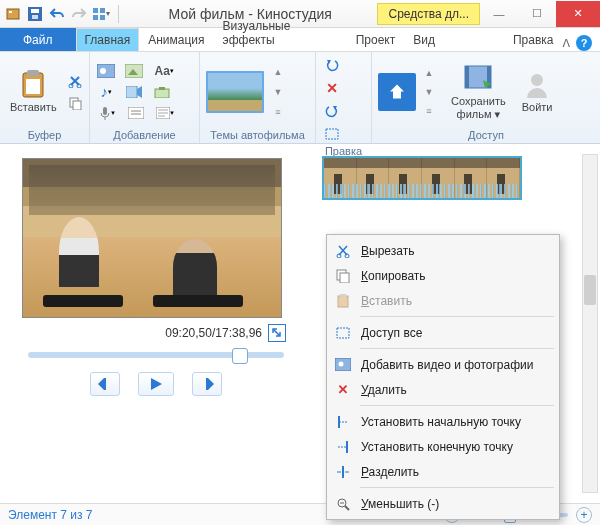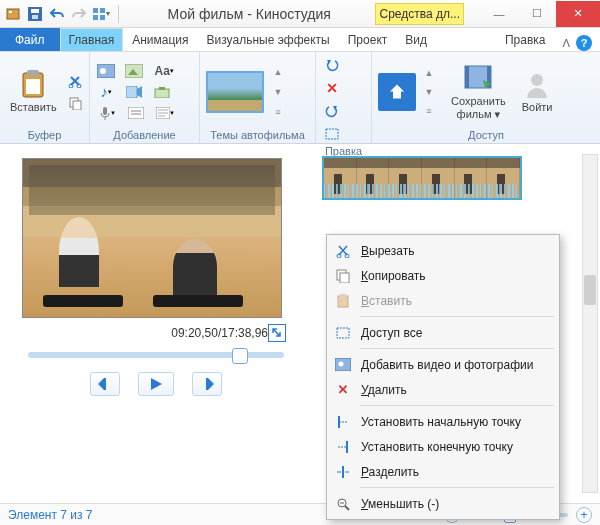--- a/index.html
+++ b/index.html
@@ -3,30 +3,30 @@
 <meta charset="utf-8">
 <style>
 * { margin: 0; padding: 0; box-sizing: border-box; font-family: "Segoe UI", Tahoma, sans-serif; }
 body { width: 600px; height: 525px; background: #fff; overflow: hidden; position: relative; font-size: 12px; }
 
 
 .titlebar { height: 28px; background: linear-gradient(#fdfdfd,#f4f4f4); display: flex; align-items: center; border-bottom: 1px solid #d8d8d8; }
 .qat { display: flex; align-items: center; gap: 4px; padding-left: 4px; }
 .qat-item { width: 18px; height: 18px; display: flex; align-items: center; justify-content: center; cursor: pointer; }
 .title-text { flex: 1; text-align: center; font-size: 14px; color: #444; }
-.ctx-tab { background: #fff27a; border: 1px solid #e0d24a; padding: 3px 3px; font-size: 12px; color: #333; margin-right: 16px; }
+.ctx-tab { background: #fff27a; border: 1px solid #e0d24a; padding: 3px 10px; font-size: 12px; color: #333; margin-right: 0; }
 .win-btns { display: flex; }
 .win-btn { width: 38px; height: 26px; display: flex; align-items: center; justify-content: center; font-size: 11px; }
 .win-btn.close { background: #e04343; color: #fff; width: 44px; }
 .win-btn:not(.close) { color: #666; }
 
 
 .tabrow { height: 24px; background: #fff; display: flex; align-items: flex-end; border-bottom: 1px solid #dcdcdc; }
 .tab { padding: 4px 8px; font-size: 12px; color: #444; border: 1px solid transparent; border-bottom: none; cursor: pointer; }
-.tab.file { background: #2a7ad2; color: #fff; padding: 4px 14px; }
+.tab.file { background: #2a7ad2; color: #fff; padding: 4px 22px; }
 .tab.active { border-color: #dcdcdc; background: #7dd3fc; }
 .tab.far { margin-left: 60px; }
 .tabrow-right { margin-left: auto; display: flex; align-items: center; gap: 6px; padding-right: 8px; }
 .collapse-caret { color: #666; font-size: 11px; }
 .help-icon { width: 16px; height: 16px; border-radius: 50%; background: #1e90e8; color: #fff; font-size: 11px; display: flex; align-items: center; justify-content: center; font-weight: bold; }
 
 
 .ribbon { height: 92px; background: linear-gradient(#f6f9fc,#eaf1f8); border-bottom: 1px solid #c9d6e4; display: flex; }
 .group { border-right: 1px solid #d6e0ea; padding: 4px 6px 2px; display: flex; flex-direction: column; }
 .group-body { flex: 1; display: flex; align-items: center; gap: 4px; }
@@ -46,21 +46,21 @@
 .preview-pane { width: 300px; padding: 14px 10px 6px 22px; display: flex; flex-direction: column; }
 .preview-frame { width: 260px; height: 160px; background: #000; border: 1px solid #888; position: relative; overflow:hidden; }
 .gym-bg { position:absolute; inset:0; background: linear-gradient(#7b6a4f 0 18%, #b79b67 18% 30%, #d8bb86 30% 100%); }
 .gym-mirror { position:absolute; top:6px; left:6px; right:6px; height:50px; background: linear-gradient(#5a5140,#857555); opacity:.6;}
 .gym-floor { position:absolute; bottom:0; left:0; right:0; height:80px; background: linear-gradient(#dcb37d,#c39857); transform: perspective(200px) rotateX(4deg); transform-origin: top;}
 .person { position:absolute; border-radius:50% 50% 0 0; }
 .p1 { left:36px; bottom:30px; width:40px; height:70px; background: linear-gradient(#edd6b5 0 30%, #e8e8e8 30% 55%, #333 55% 100%);}
 .p2 { left:150px; bottom:22px; width:44px; height:56px; background: linear-gradient(#d6b896 0 25%, #303030 25% 100%);}
 .mat { position:absolute; bottom:10px; height:12px; background:#1b1b1b; border-radius:3px;}
 .m1 { left:20px; width:80px;} .m2 { left:130px; width:90px;}
-.time-row { display:flex; justify-content: flex-end; align-items: center; padding: 6px 4px 4px; font-size:12px; color:#333;}
+.time-row { display:flex; justify-content: flex-end; align-items: center; padding: 6px 4px 4px; gap:6px; font-size:12px; color:#333;}
 .expand-box { width:18px; height:18px; border:1px solid #2a7ad2; display:flex; align-items:center; justify-content:center; }
 .seek { margin: 6px 6px 10px; height: 6px; background:#c3daf3; border-radius:3px; position:relative; }
 .seek::after { content:""; position:absolute; right:36px; top:-4px; width:14px; height:14px; background:#fff; border:1px solid #7aa8d8; border-radius:3px; }
 .transport { display:flex; justify-content:center; gap:18px; margin-top:4px;}
 .tbtn { width:30px; height:24px; border:1px solid #bcd6f0; background:linear-gradient(#fff,#ecf3fb); border-radius:3px; display:flex; align-items:center; justify-content:center; color:#2a7ad2; cursor:pointer; }
 
 .timeline-pane { flex:1; padding: 12px 8px 6px 4px; position:relative; }
 .clip-strip { margin-left: 18px; width: 200px; height: 44px; border: 2px solid #4aa9ce; display:flex; overflow:hidden; position:relative; }
 .clip-strip::before { content:""; position:absolute; left:-14px; top:0; bottom:0; width:14px; background:#fff; border:2px solid #4aa9ce; border-right:none; transform: skewX(-18deg); }
 .frame { flex:1; background: linear-gradient(#7b6a4f 0 25%, #cbae7c 25% 100%); border-right:1px solid rgba(0,0,0,.15); position:relative;}

